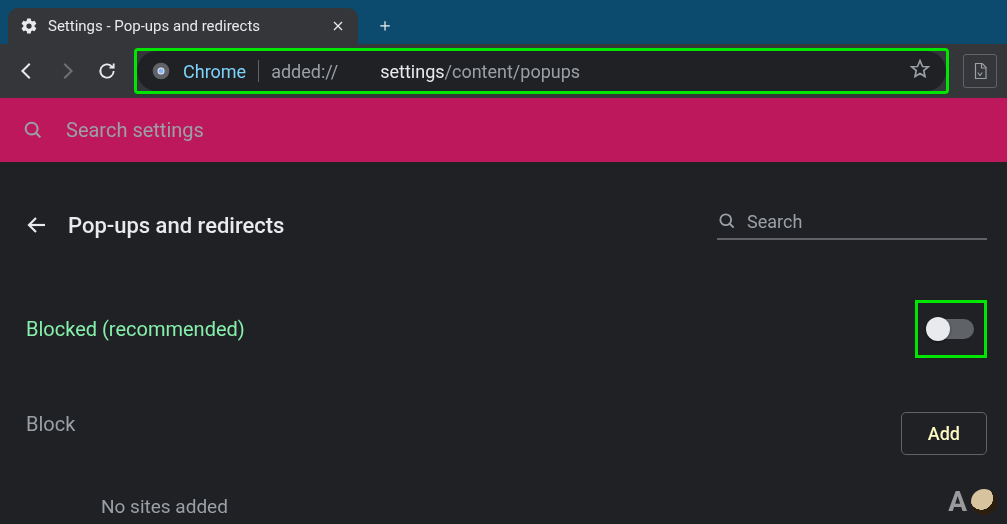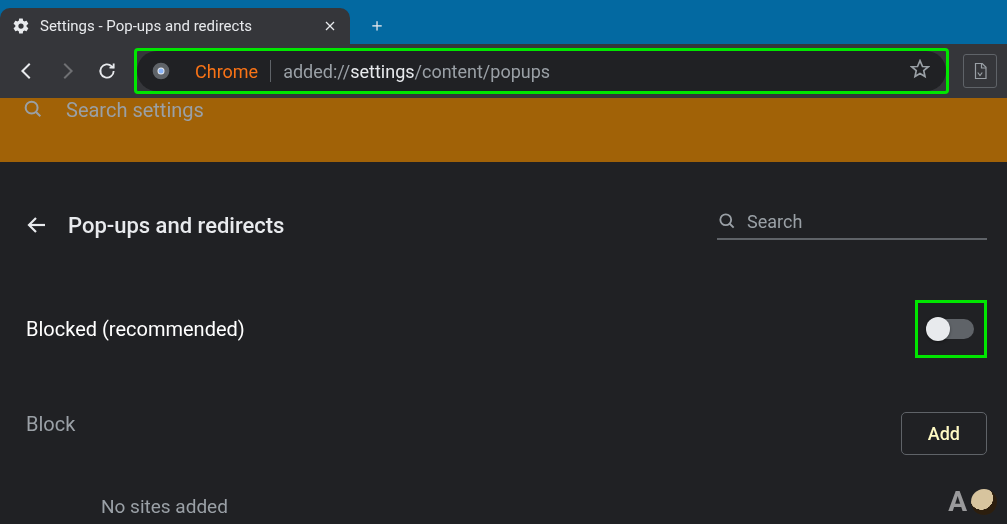--- a/index.html
+++ b/index.html
@@ -1,67 +1,67 @@
 <!DOCTYPE html>
 <html><head>
 <meta charset="utf-8">
 <style>
   * { box-sizing: border-box; margin: 0; padding: 0; font-family: "Segoe UI", Roboto, Arial, sans-serif; }
   body { width: 1007px; height: 524px; background: #202124; overflow: hidden; position: relative; }
 
   
-  .tabstrip   { height: 44px; background: #0369a1; display: flex; align-items: flex-end; padding-left: 0; }
+  .tabstrip   { height: 44px; background: #0c4a6e; display: flex; align-items: flex-end; padding-left: 8px; }
   .tab        { height: 36px; width: 350px; background: #35363a; border-radius: 10px 10px 0 0;
                 display: flex; align-items: center; gap: 10px; padding: 0 12px; color: #e8eaed; font-size: 15px; }
   .tab svg    { flex: 0 0 auto; }
   .tab .title { flex: 1; white-space: nowrap; overflow: hidden; text-overflow: ellipsis; }
   .tab .close { width: 16px; height: 16px; display: flex; align-items: center; justify-content: center;
                 color: #e8eaed; cursor: pointer; }
   .newtab     { width: 30px; height: 30px; margin-left: 12px; margin-bottom: 4px; display: flex;
                 align-items: center; justify-content: center; color: #e8eaed; cursor: pointer; font-size: 18px;
                 font-weight: 300; }
 
   
   .toolbar    { height: 54px; background: #35363a; display: flex; align-items: center; padding: 0 10px; gap: 6px; }
   .navbtn     { width: 34px; height: 34px; border-radius: 50%; display: flex; align-items: center;
                 justify-content: center; color: #e8eaed; cursor: pointer; }
   .navbtn.dis { color: #6f7073; cursor: default; }
   .omniwrap   { flex: 1; display: flex; align-items: center; border: 3px solid #00e600; border-radius: 4px;
                 margin: 0 4px; }
   .omnibox    { flex: 1; height: 40px; background: #202124; border-radius: 22px; display: flex;
                 align-items: center; padding: 0 16px 0 14px; gap: 12px; color: #e8eaed; font-size: 18px; }
-  .omnibox .brand { color: #f97316; margin-left: 12px; }
+  .omnibox .brand { color: #7dd3fc; }
   .omnibox .sep   { width: 1px; height: 22px; background: #5f6368; }
   .omnibox .url   { color: #9aa0a6; }
-  .omnibox .url b { color: #e8eaed; font-weight: 400; }
+  .omnibox .url b { color: #e8eaed; font-weight: 400; margin-left: 42px; }
   .omnibox .spacer{ flex: 1; }
   .omnibox .star  { color: #9aa0a6; cursor: pointer; }
   .extbtn     { width: 34px; height: 34px; border: 1px solid #5f6368; border-radius: 3px; display: flex;
                 align-items: center; justify-content: center; color: #9aa0a6; margin-left: 4px; cursor: pointer; }
 
   
-  .searchbar  { height: 64px; background: #a16207; display: flex; align-items: flex-start; padding: 0 22px;
+  .searchbar  { height: 64px; background: #be185d; display: flex; align-items: center; padding: 0 22px;
                 gap: 22px; color: #9aa0a6; }
   .searchbar input {
       flex: 1; background: transparent; border: none; outline: none; color: #e8eaed; font-size: 20px;
   }
   .searchbar input::placeholder { color: #9aa0a6; }
 
   
   .content    { padding: 34px 20px 0 20px; color: #e8eaed; }
   .header-row { display: flex; align-items: center; margin-top: 12px; }
   .header-row .backicon { width: 34px; height: 34px; display: flex; align-items: center; justify-content: center;
                            color: #e8eaed; cursor: pointer; margin-right: 14px; }
   .header-row h1 { font-size: 22px; font-weight: 500; flex: 1; }
   .header-row .psearch { display: flex; align-items: center; gap: 10px; border-bottom: 2px solid #5f6368;
                           width: 270px; padding-bottom: 6px; color: #9aa0a6; }
   .header-row .psearch span { font-size: 18px; }
 
   .row        { display: flex; align-items: center; margin-top: 58px; padding-left: 6px; }
-  .row .label { font-size: 20px; color: #ffffff; flex: 1; }
+  .row .label { font-size: 20px; color: #86efac; flex: 1; }
 
   .togglewrap { border: 3px solid #00e600; padding: 16px 10px; display:flex; align-items:center; }
   .toggle     { width: 46px; height: 20px; background: #5f6368; border-radius: 10px; position: relative;
                 cursor: pointer; }
   .toggle .knob { width: 24px; height: 24px; background: #e8eaed; border-radius: 50%; position: absolute;
                   top: -2px; left: -2px; box-shadow: 0 1px 3px rgba(0,0,0,.4); }
 
   .row2       { display: flex; align-items: flex-start; margin-top: 54px; padding-left: 6px; }
   .row2 .label{ font-size: 20px; color: #9aa0a6; flex: 1; }
   .addbtn     { border: 1px solid #5f6368; border-radius: 5px; padding: 10px 26px; color: #fef9c3;

